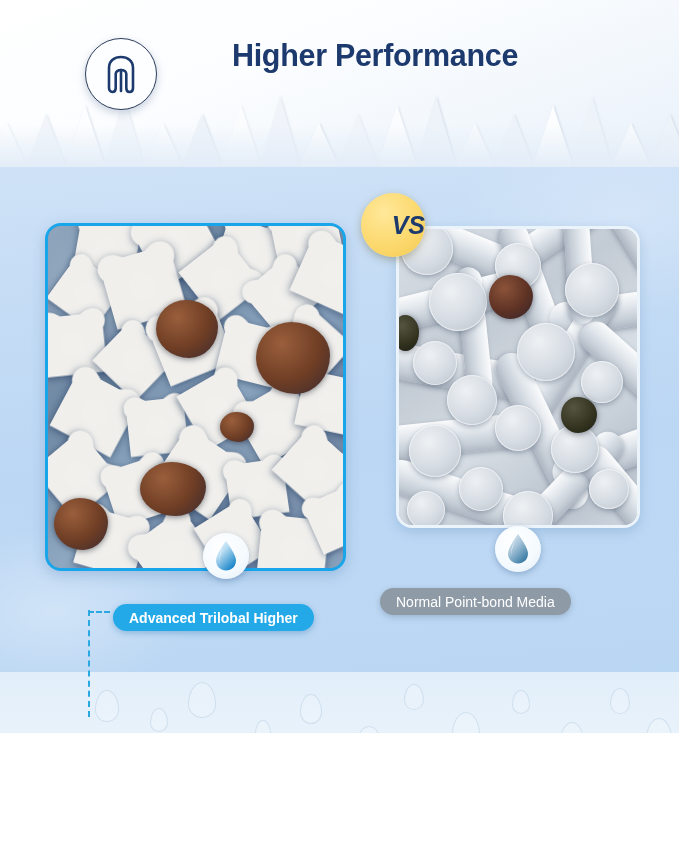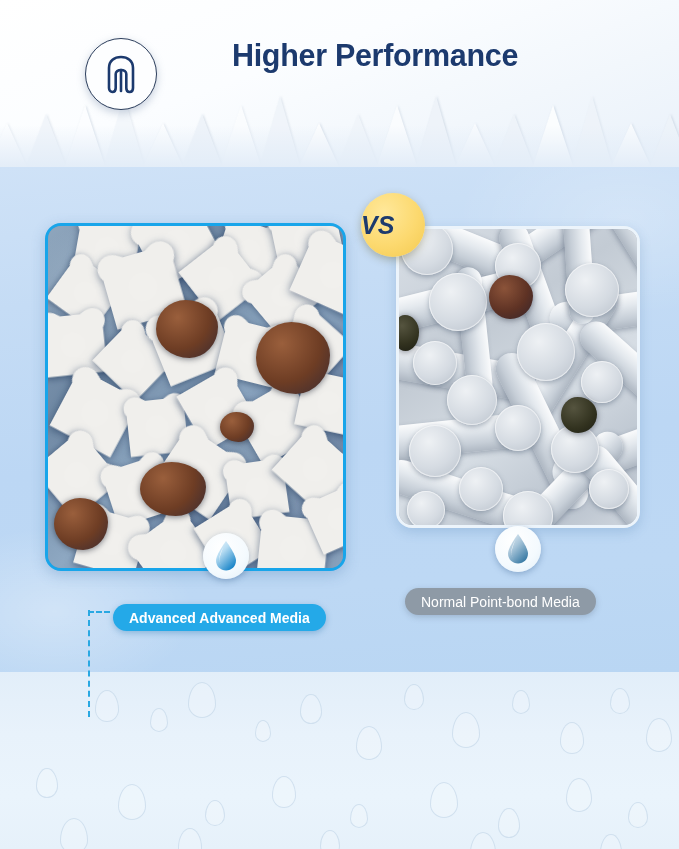--- a/index.html
+++ b/index.html
@@ -3,21 +3,21 @@
 <meta charset="utf-8">
 <style>
   html, body {
     margin: 0;
     padding: 0;
     background: #ffffff;
   }
   #poster {
     position: relative;
     width: 679px;
-    height: 849px;
+    height: 733px;
     overflow: hidden;
     font-family: "Liberation Sans", sans-serif;
     background: #eaf2fb;
   }
 
   
   .header {
     position: absolute;
     left: 0; top: 0;
     width: 679px; height: 167px;
@@ -180,21 +180,21 @@
   .grit.dark  { background: radial-gradient(circle at 35% 30%, #55543f, #32321f 60%, #1d1e14 100%); }
 
   
   .vs-badge {
     position: absolute;
     left: 361px; top: 193px;
     width: 64px; height: 64px;
     border-radius: 50%;
     background: radial-gradient(circle at 36% 30%, #ffe89a 0%, #fcd96f 55%, #f3c94f 100%);
     box-shadow: 0 3px 8px rgba(90,80,30,0.35);
-    display: flex; align-items: center; justify-content: flex-start;
+    display: flex; align-items: center; justify-content: flex-end;
     color: #1c3a6e;
     font-size: 25px;
     font-weight: bold;
     font-style: italic;
     letter-spacing: 0px;
     z-index: 8;
   }
 
   
   .drop-badge {
@@ -222,21 +222,21 @@
     font-weight: bold;
     white-space: nowrap;
     z-index: 9;
   }
   .pill-blue {
     left: 113px; top: 604px;
     background: #24a9e8;
     box-shadow: 0 2px 6px rgba(30,110,170,0.35);
   }
   .pill-gray {
-    left: 405px; top: 588px;
+    left: 380px; top: 588px;
     background: #8e9aa6;
     font-weight: normal;
     font-size: 14px;
     box-shadow: 0 2px 6px rgba(90,105,125,0.32);
   }
 
   
   .bottom-zone {
     position: absolute;
     left: 0; top: 672px;
@@ -591,21 +591,21 @@
         </defs>
         <path d="M13 1 C13 1 3 14.5 3 20.5 C3 26.3 7.5 30.5 13 30.5
                  C18.5 30.5 23 26.3 23 20.5 C23 14.5 13 1 13 1 Z" fill="url(#dgR)"></path>
         <path d="M10.5 7 C8 11 6.2 15.6 6.2 19.6 C6.2 22.4 7.4 24.7 9.2 26.2
                  C7 24.3 6 21.7 6.6 18.6 C7.2 15.2 8.6 10.8 10.5 7 Z" fill="rgba(255,255,255,0.72)"></path>
       </svg>
     </span>
   </div>
 
   <div class="pill pill-blue">
-    <span>Advanced Advanced Media</span>
+    <span>Advanced Trilobal Higher</span>
   </div>
   <div class="pill pill-gray">
     <span>Normal Point-bond Media</span>
   </div>
 
   <div class="bottom-zone" id="bz">
       <div class="wmark" style="left: 95px; top: 18px; width: 22px; height: 30px;"></div>
       <div class="wmark" style="left: 150px; top: 36px; width: 16px; height: 22px;"></div>
       <div class="wmark" style="left: 188px; top: 10px; width: 26px; height: 34px;"></div>
       <div class="wmark" style="left: 255px; top: 48px; width: 14px; height: 20px;"></div>

